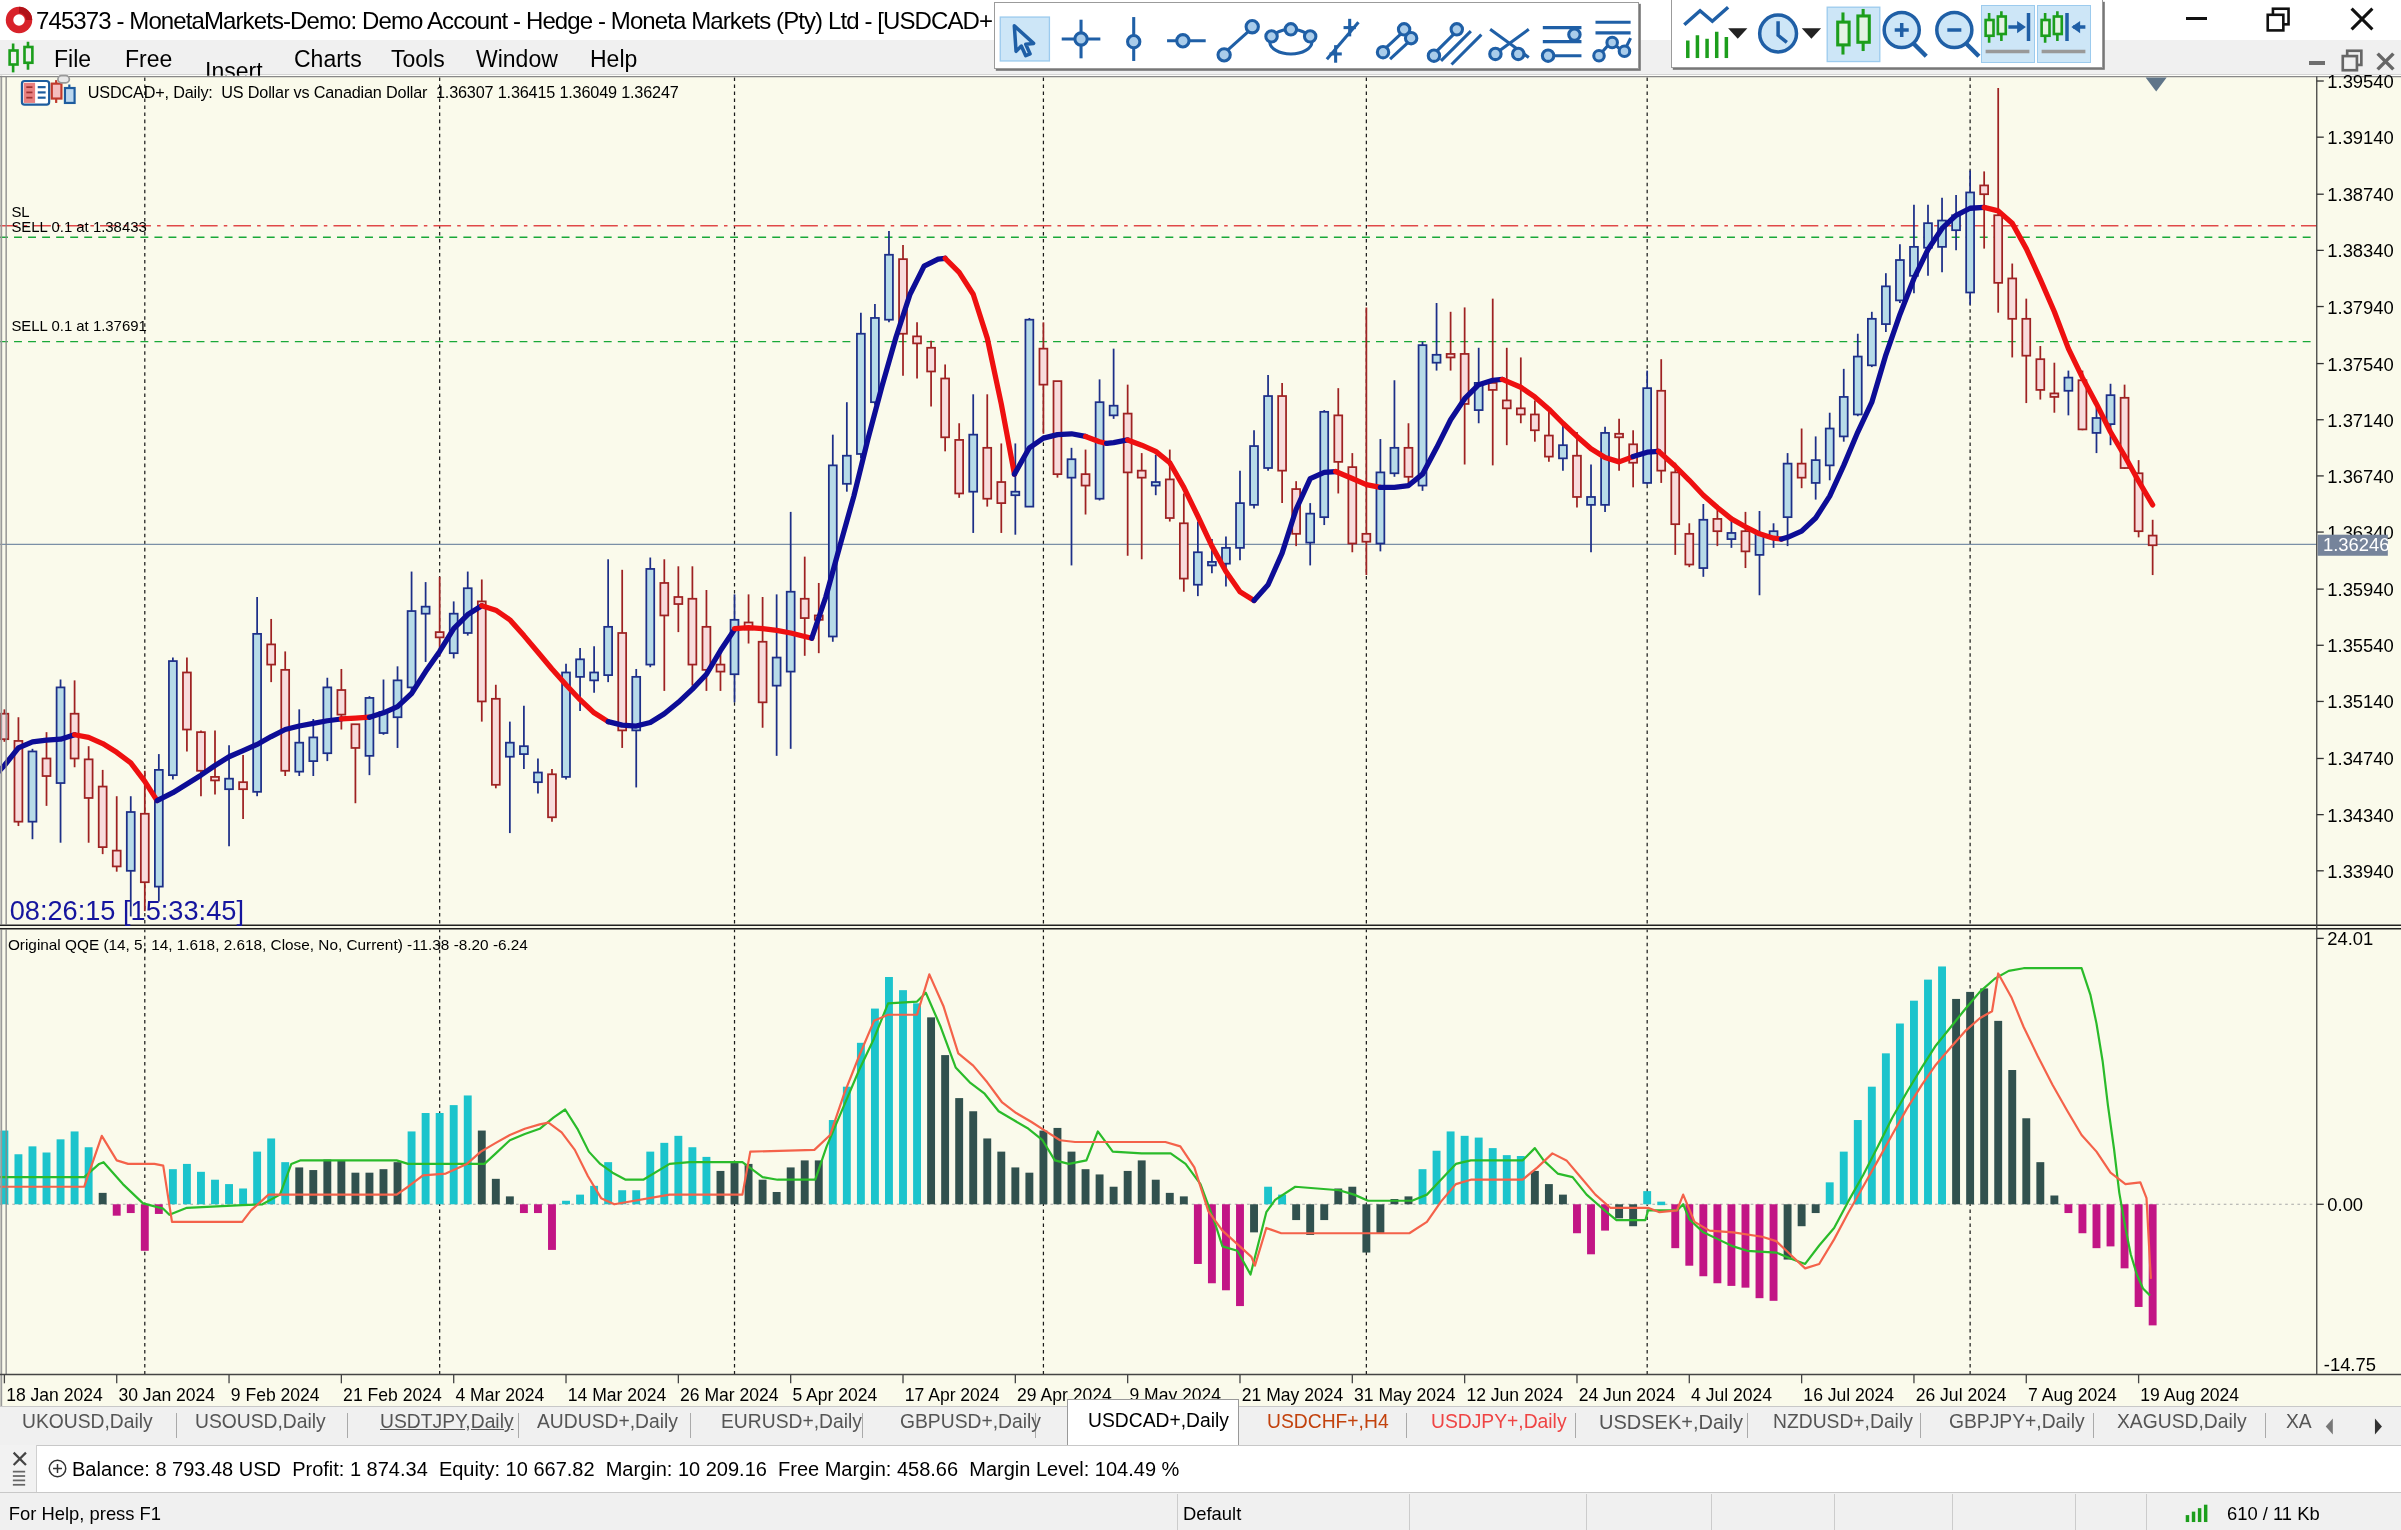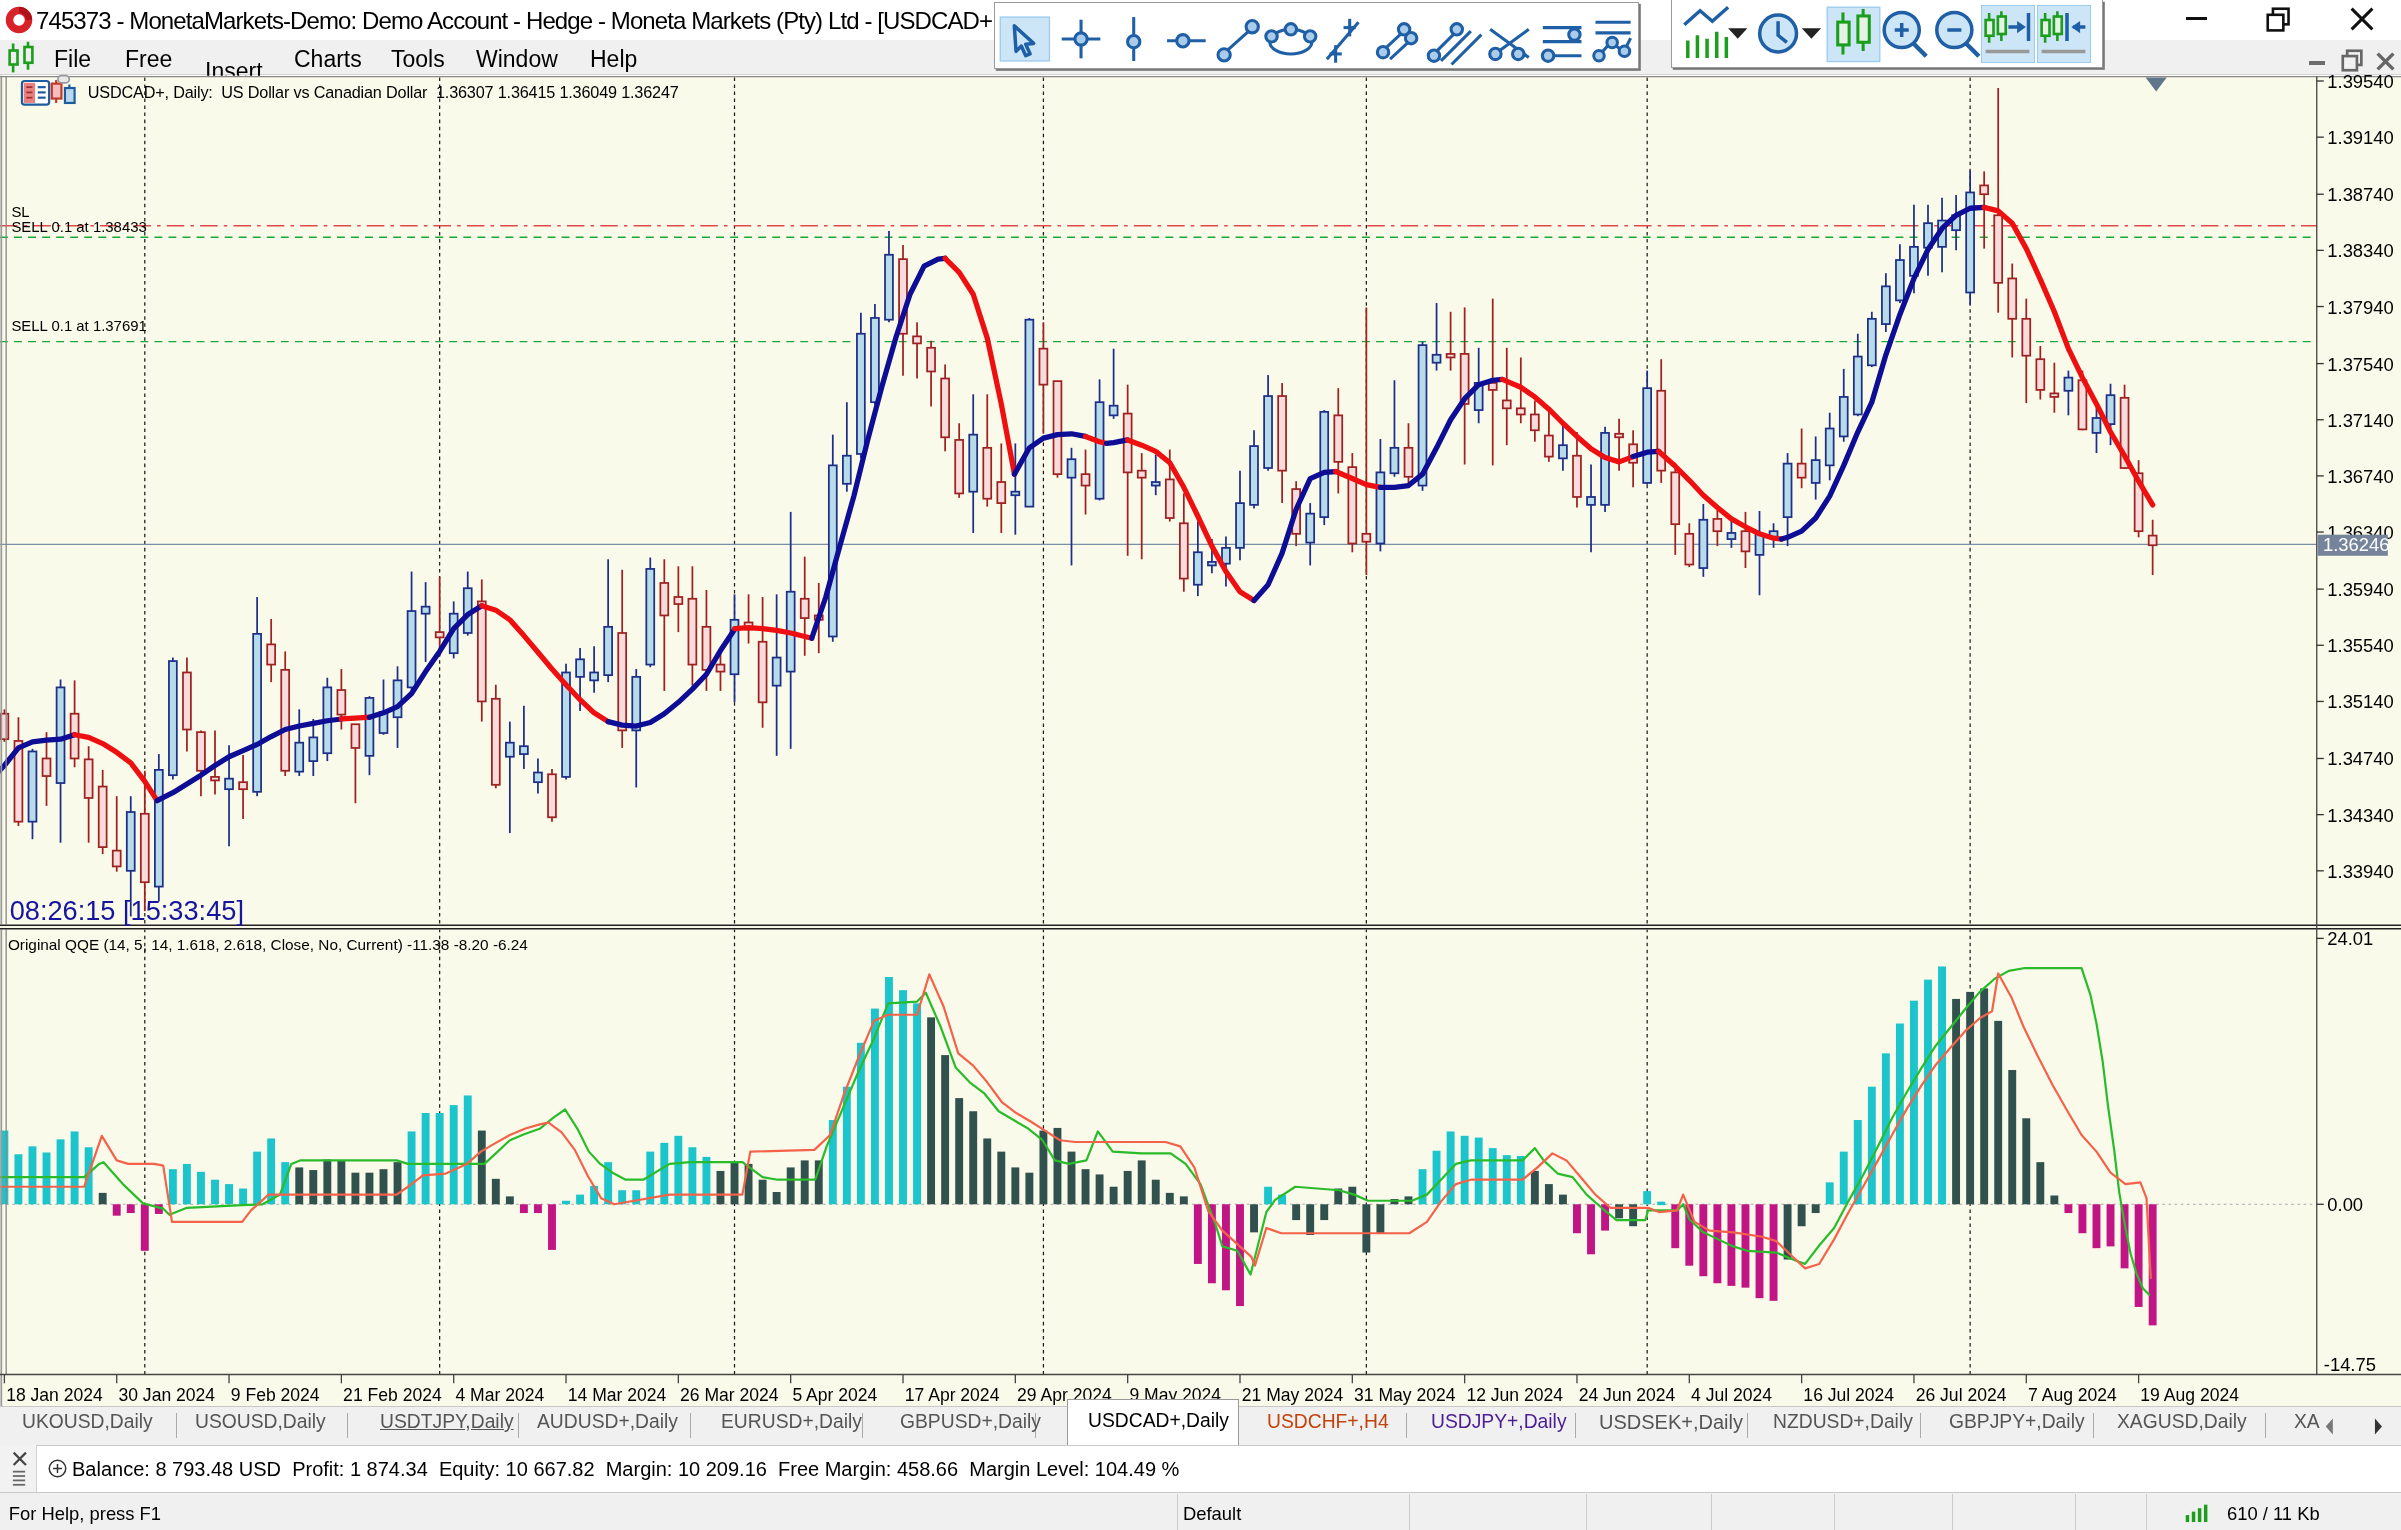--- a/index.html
+++ b/index.html
@@ -798,26 +798,26 @@
 <div class="abs" style="left:2265px;top:1413px;width:0.9px;height:24.6px;background:#AAA;"></div>
 <div class="abs" style="left:22px;top:1411px;font-size:19.3px;color:#555;">UKOUSD,Daily</div>
 <div class="abs" style="left:195px;top:1411px;font-size:19.3px;color:#555;">USOUSD,Daily</div>
 <div class="abs" style="left:380px;top:1411px;font-size:19.3px;color:#555;text-decoration:underline;">USDTJPY,Daily</div>
 <div class="abs" style="left:537px;top:1411px;font-size:19.3px;color:#555;">AUDUSD+,Daily</div>
 <div class="abs" style="left:721px;top:1411px;font-size:19.3px;color:#555;">EURUSD+,Daily</div>
 <div class="abs" style="left:900px;top:1411px;font-size:19.3px;color:#555;">GBPUSD+,Daily</div>
 <div class="abs" style="left:1067px;top:1399px;width:172px;height:46px;background:#FFFFFF;border:0.9px solid #999;border-bottom:none;"></div>
 <div class="abs" style="left:1088px;top:1410px;font-size:19.3px;color:#000;">USDCAD+,Daily</div>
 <div class="abs" style="left:1267px;top:1411px;font-size:19.3px;color:#c2410c;">USDCHF+,H4</div>
-<div class="abs" style="left:1431px;top:1411px;font-size:19.3px;color:#4c1d95;">USDJPY+,Daily</div>
+<div class="abs" style="left:1431px;top:1411px;font-size:19.3px;color:#ef4444;">USDJPY+,Daily</div>
 <div class="abs" style="left:1599px;top:1411px;font-size:20px;color:#555;">USDSEK+,Daily</div>
 <div class="abs" style="left:1773px;top:1411px;font-size:19.3px;color:#555;">NZDUSD+,Daily</div>
 <div class="abs" style="left:1949px;top:1411px;font-size:19.3px;color:#555;">GBPJPY+,Daily</div>
 <div class="abs" style="left:2117px;top:1411px;font-size:19.3px;color:#555;text-align:center;">XAGUSD,Daily</div>
-<div class="abs" style="left:2286px;top:1411px;font-size:19.3px;color:#555;margin-left:8px;">XA</div>
+<div class="abs" style="left:2286px;top:1411px;font-size:19.3px;color:#555;">XA</div>
 
 <svg class="abs" style="left:2317px;top:1415px" width="79" height="23" viewBox="0 0 90 26">
     <path d="M18 4 L10 13 L18 22 Z" fill="#777"></path>
     <path d="M66 4 L74 13 L66 22 Z" fill="#333"></path>
   </svg>
 
 <div class="abs" style="left:0;top:1445px;width:2401px;height:47px;background:#FFFFFF;border-top:0.9px solid #C8C8C8;"></div>
 <div class="abs" style="left:0;top:1445px;width:37px;height:47px;background:#F2F2F2;border-right:0.9px solid #D0D0D0;"></div>
 <svg class="abs" style="left:10.5px;top:1450px" width="17.6" height="17.6" viewBox="0 0 20 20">
     <line x1="3" y1="3" x2="17" y2="17" stroke="#444" stroke-width="2.5"></line>

